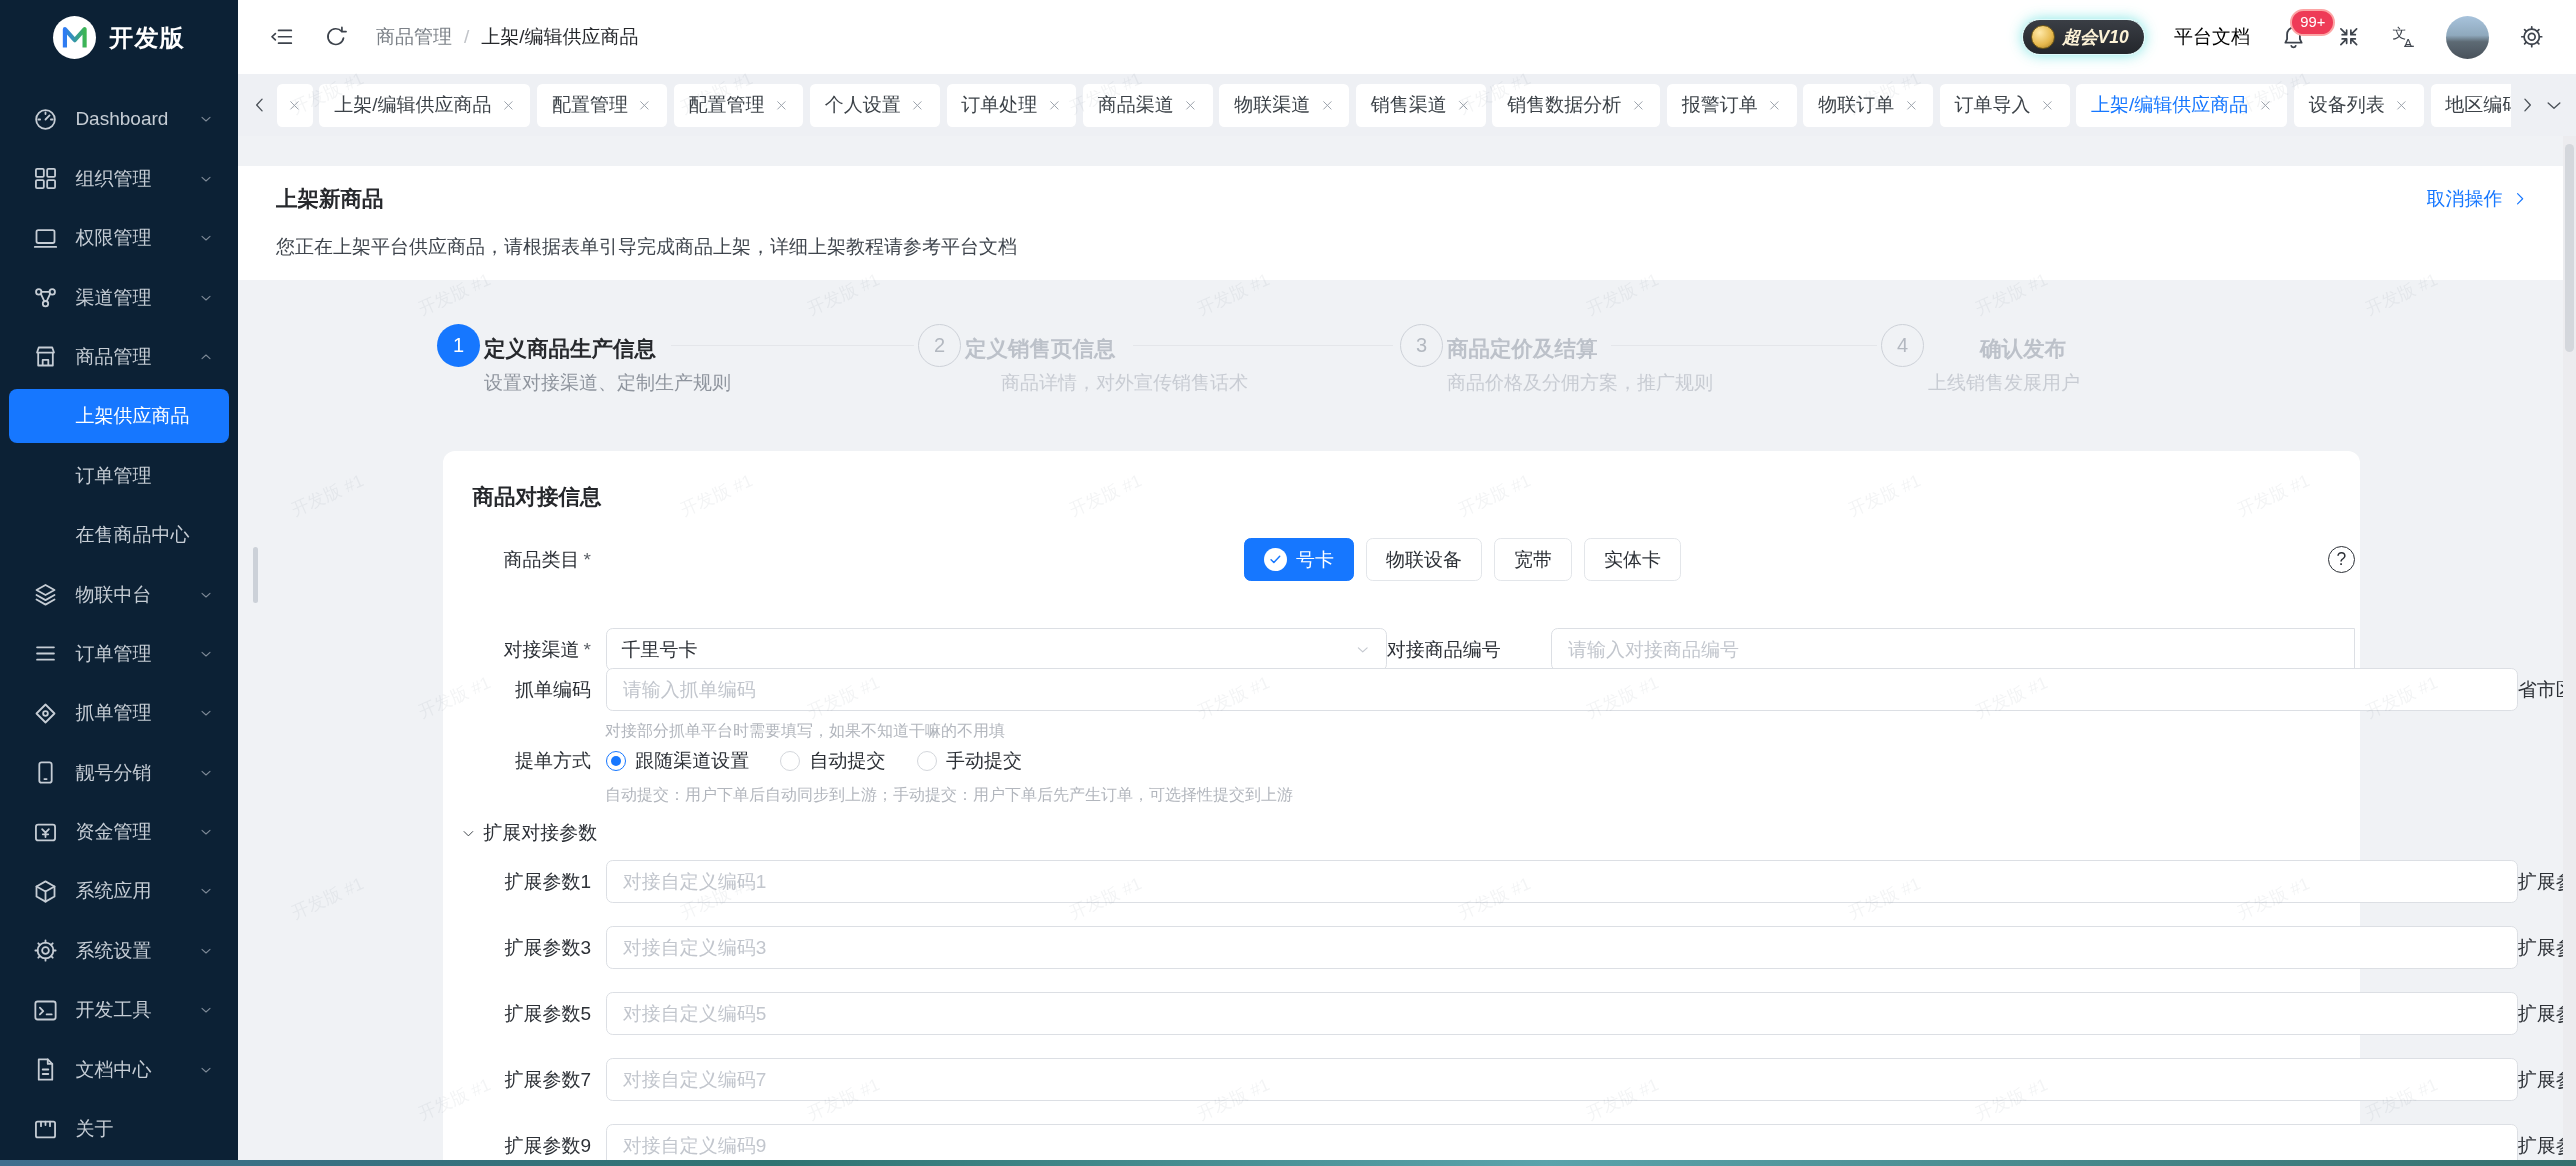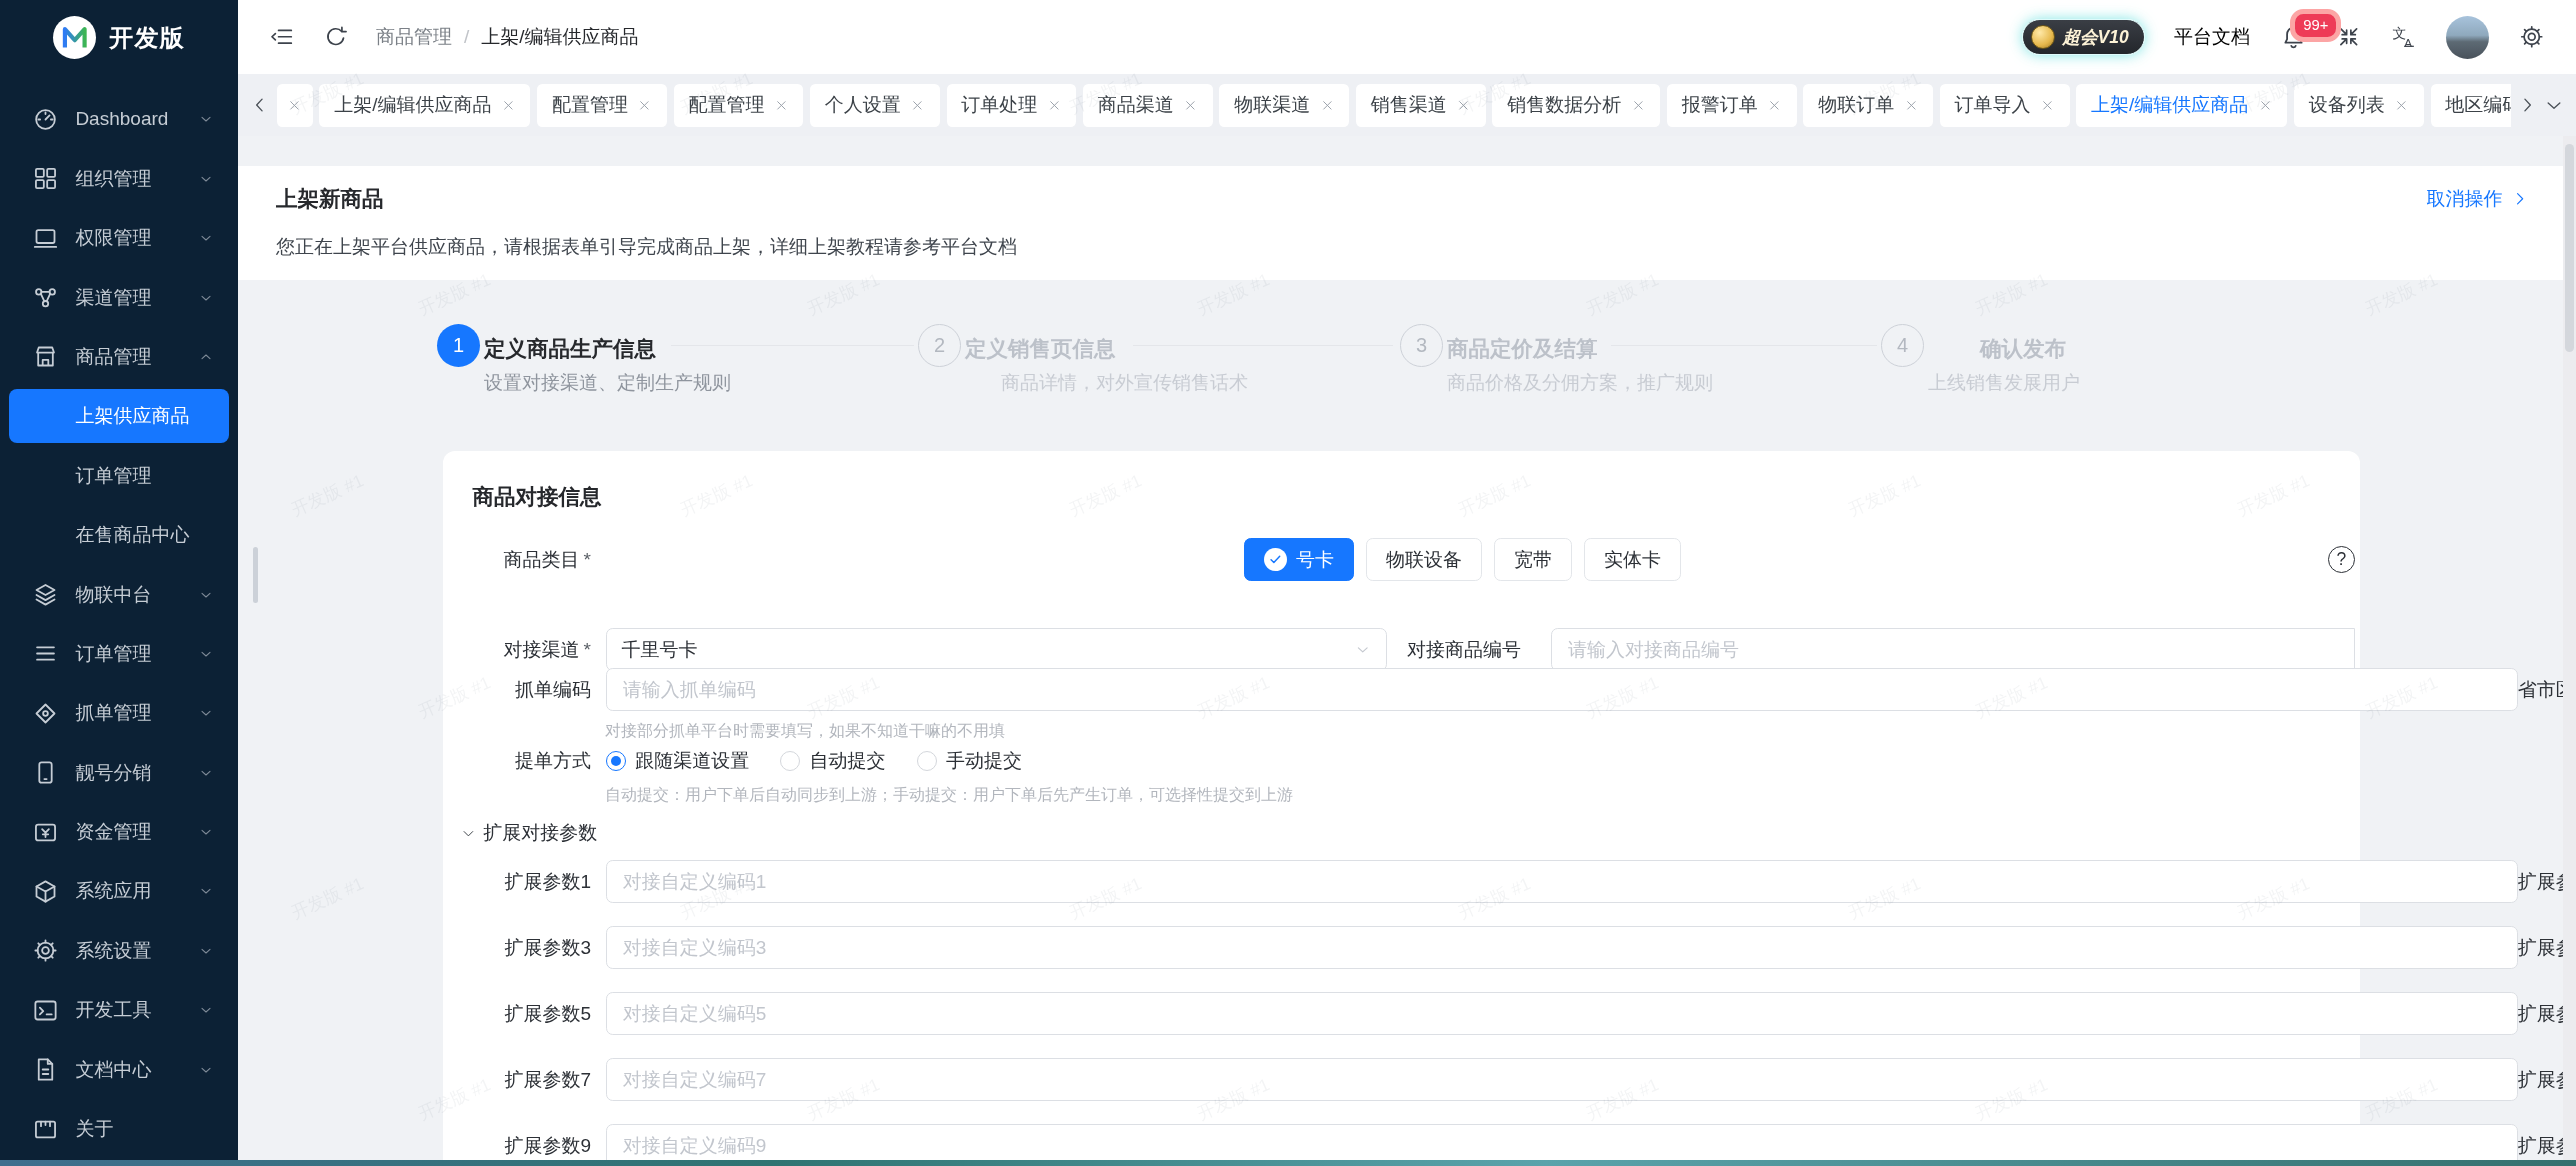--- a/index.html
+++ b/index.html
@@ -38,21 +38,21 @@
   .tb-right { margin-left:auto; display:flex; align-items:center; gap:29.5px; padding-right:32px; }
   .vip-pill { height:36px; border-radius:18px; background:linear-gradient(180deg,#3a3e45,#23262b);
     display:flex; align-items:center; gap:8px; padding:0 14.8px 0 8px; border:1.3px solid #dffbfb;
     box-shadow:0 0 13.4px rgba(110,226,224,.85); cursor:pointer; }
   .vip-medal { width:24px; height:24px; border-radius:50%; background:radial-gradient(circle at 35% 30%,#ffe9a8,#e6b84c 60%,#9a7420); border:1.3px solid #6b5516; }
   .vip-text { color:#fdf3d7; font-size:17.5px; font-weight:700; font-style:italic; }
   .docs-link { color:#000000; font-size:19px; cursor:pointer; }
   .bell-wrap { position:relative; width:27px; height:27px; color:#3d434c; cursor:pointer; }
   .bell-wrap svg { width:27px; height:27px; }
   .bell-badge { position:absolute; top:-14.8px; left:10.7px; background:#ee3b57; color:#fff; font-size:14.8px;
-    line-height:1; padding:4px 8px; border-radius:13.4px; border:5px solid #fca5a5; }
+    line-height:1; padding:4px 8px; border-radius:13.4px; border:2px solid #fca5a5; }
   .avatar { width:43px; height:43px; border-radius:50%; cursor:pointer;
     background:linear-gradient(180deg,#a8c3dc 0%,#8fa9bd 45%,#5d6a74 60%,#49525b 100%); }
 
   
   .tabbar { position:absolute; left:238px; top:74px; right:0; height:62px; background:#eef0f4;
     display:flex; align-items:center; padding:0 12px; gap:6.7px; overflow:hidden; z-index:9; }
   .tab-nav { width:20px; height:20px; color:#4b5158; flex:none; cursor:pointer; }
   .tab-nav svg { width:20px; height:20px; }
   .tab { height:43px; background:#fff; border-radius:5.4px; display:inline-flex; align-items:center;
     padding:0 14.8px; font-size:19px; color:#3c4248; flex:none; cursor:pointer; }
@@ -81,21 +81,21 @@
   .step-sub.on { color:#8f959e; } .step-sub.off { color:#c8ccd3; }
   .conn { position:absolute; top:345px; height:1.3px; background:#e4e6ea; z-index:1; }
   .c1 { left:671px; width:243px; } .c2 { left:1133px; width:260px; } .c3 { left:1611px; width:266px; }
 
   
   .card { position:absolute; left:443px; top:451px; width:1917px; height:715px; background:#fff;
     border-radius:12px 12px 0 0; z-index:3; }
   .sec-title { position:absolute; left:29.5px; top:31px; font-size:21.5px; font-weight:700; color:#26282c; }
   .frow { position:absolute; left:0; display:flex; align-items:center; height:43px; width:1912px; }
   .flabel { width:148px; flex:none; text-align:right; font-size:19px; color:#2c3036; margin-right:14.8px; white-space:nowrap; }
-  .frlabel { flex:1; text-align:center; font-size:19px; color:#2c3036; margin-right:10px; white-space:nowrap; }
+  .frlabel { flex:1; text-align:left; font-size:19px; color:#2c3036; margin-right:10px; white-space:nowrap; }
   .req { color:#5a5f66; margin-left:4px; }
   .w-wide { width:781px; flex:none; }
   .w-param { width:673px; flex:none; }
   .rctl { width:804px; flex:none; }
   .tin { height:43px; border:1.3px solid #dcdfe4; border-radius:6.7px; background:#fff; font-size:19px;
     color:#2c3036; padding:0 16px; outline:none; font-family:inherit; width:100%; }
   .tin::placeholder { color:#c2c6cd; }
   .select { height:43px; border:1.3px solid #dcdfe4; border-radius:6.7px; background:#fff; display:flex;
     align-items:center; justify-content:space-between; padding:0 14.8px; cursor:pointer; }
   .select .sel-val { font-size:19px; color:#2c3036; }

